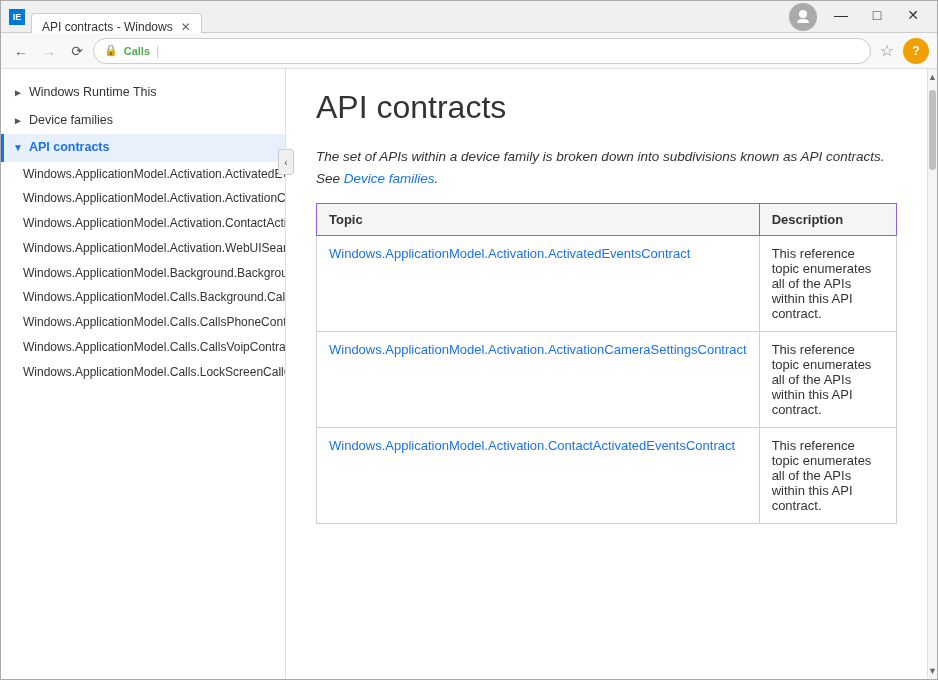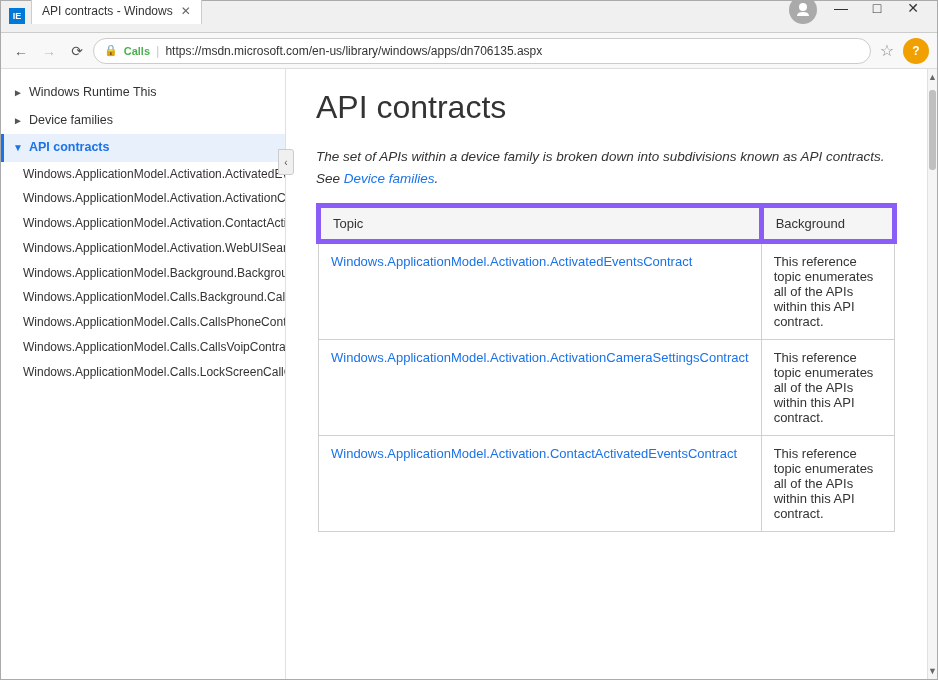--- a/index.html
+++ b/index.html
@@ -1,21 +1,21 @@
 <!DOCTYPE html>
 <html><head>
   <meta charset="utf-8">
   <style>
     * { box-sizing: border-box; margin: 0; padding: 0; }
     body { font-family: Arial, sans-serif; font-size: 13px; background: #fff; width: 938px; height: 680px; overflow: hidden; }
 
     
     .window-frame { width: 938px; height: 680px; border: 1px solid #aaa; display: flex; flex-direction: column; }
 
-    .title-bar { height: 32px; background: #f0f0f0; display: flex; align-items: flex-end; border-bottom: 1px solid #ccc; padding: 8px 8px; }
+    .title-bar { height: 32px; background: #f0f0f0; display: flex; align-items: center; border-bottom: 1px solid #ccc; padding: 8px 8px; }
     .title-bar-favicon { width: 16px; height: 16px; background: #0078d7; margin-right: 6px; display: flex; align-items: center; justify-content: center; }
     .title-bar-favicon span { color: white; font-size: 9px; font-weight: bold; }
     .tab-active { display: flex; align-items: center; background: #fff; border: 1px solid #ccc; border-bottom: none; padding: 4px 10px; height: 28px; margin-top: 20px; border-radius: 4px 4px 0 0; }
     .tab-text { font-size: 12px; color: #333; margin-right: 8px; }
     .tab-close { font-size: 12px; color: #666; cursor: pointer; }
     .window-controls { margin-left: auto; display: flex; gap: 4px; }
     .win-btn { width: 32px; height: 24px; display: flex; align-items: center; justify-content: center; cursor: pointer; background: transparent; border: none; font-size: 14px; color: #333; }
 
     
     .address-bar { height: 36px; background: #f8f8f8; border-bottom: 1px solid #ddd; display: flex; align-items: center; padding: 0 8px; gap: 4px; }
@@ -41,21 +41,21 @@
 
     
     .main-content { flex: 1; overflow-y: auto; padding: 20px 30px; }
     .page-title { font-size: 32px; font-weight: 300; color: #333; margin-bottom: 20px; }
     .content-text { font-size: 13.5px; color: #333; line-height: 1.6; margin-bottom: 14px; font-style: italic; }
     .content-link { color: #1a73e8; text-decoration: none; }
     .section-title { font-size: 20px; font-weight: 400; color: #333; margin-bottom: 14px; }
 
     
     .data-table { width: 100%; border-collapse: collapse; margin-top: 4px; }
-    .data-table th { background: #f5f5f5; border: 5px solid #8b5cf6; padding: 8px 12px; text-align: left; font-size: 13px; font-weight: 400; color: #333; }
+    .data-table th { background: #f5f5f5; border: 1px solid #8b5cf6; padding: 8px 12px; text-align: left; font-size: 13px; font-weight: 700; color: #333; }
     .data-table td { border: 1px solid #d0d0d0; padding: 10px 12px; font-size: 13px; color: #333; vertical-align: top; }
     .data-table td a { color: #1a73e8; text-decoration: none; }
     .col-topic { width: 45%; }
     .col-desc { width: 55%; }
 
     
     ::-webkit-scrollbar { width: 10px; }
     ::-webkit-scrollbar-track { background: #f0f0f0; }
     ::-webkit-scrollbar-thumb { background: #c0c0c0; border-radius: 5px; }
 
@@ -95,21 +95,20 @@
   </div>
 
   <div class="address-bar">
     <button class="nav-btn">←</button>
     <button class="nav-btn disabled">→</button>
     <button class="nav-btn">⟳</button>
     <div class="address-input-wrapper">
       <span class="lock-icon">🔒</span>
       <span class="secure-text">Calls</span>
       <span style="color:#ccc;">|</span>
-      <span class="address-url">https://msdn.microsoft.com/en-us/library/windows/apps/dn706135.aspx</span>
     </div>
     <div class="star-btn">☆</div>
     <div class="avatar-btn">?</div>
   </div>
 
   <div class="content-area">
 
     <div class="sidebar-relative" style="display:flex;">
       <div class="sidebar">
 
@@ -168,21 +167,21 @@
       <p class="content-text">
         <span>The set of APIs within a device family is broken down into subdivisions known as API contracts. See </span><a href="#" class="content-link">Device families</a><span>.</span>
       </p>
 
 
 
       <table class="data-table">
         <thead>
           <tr>
             <th class="col-topic">Topic</th>
-            <th class="col-desc">Background</th>
+            <th class="col-desc">Description</th>
           </tr>
         </thead>
         <tbody id="table-body">
         <tr>
               <td><a href="#">Windows.ApplicationModel.Activation.ActivatedEventsContract</a></td>
               <td>This reference topic enumerates all of the APIs within this API contract.</td>
             </tr>
             <tr>
               <td><a href="#">Windows.ApplicationModel.Activation.ActivationCameraSettingsContract</a></td>
               <td>This reference topic enumerates all of the APIs within this API contract.</td>

